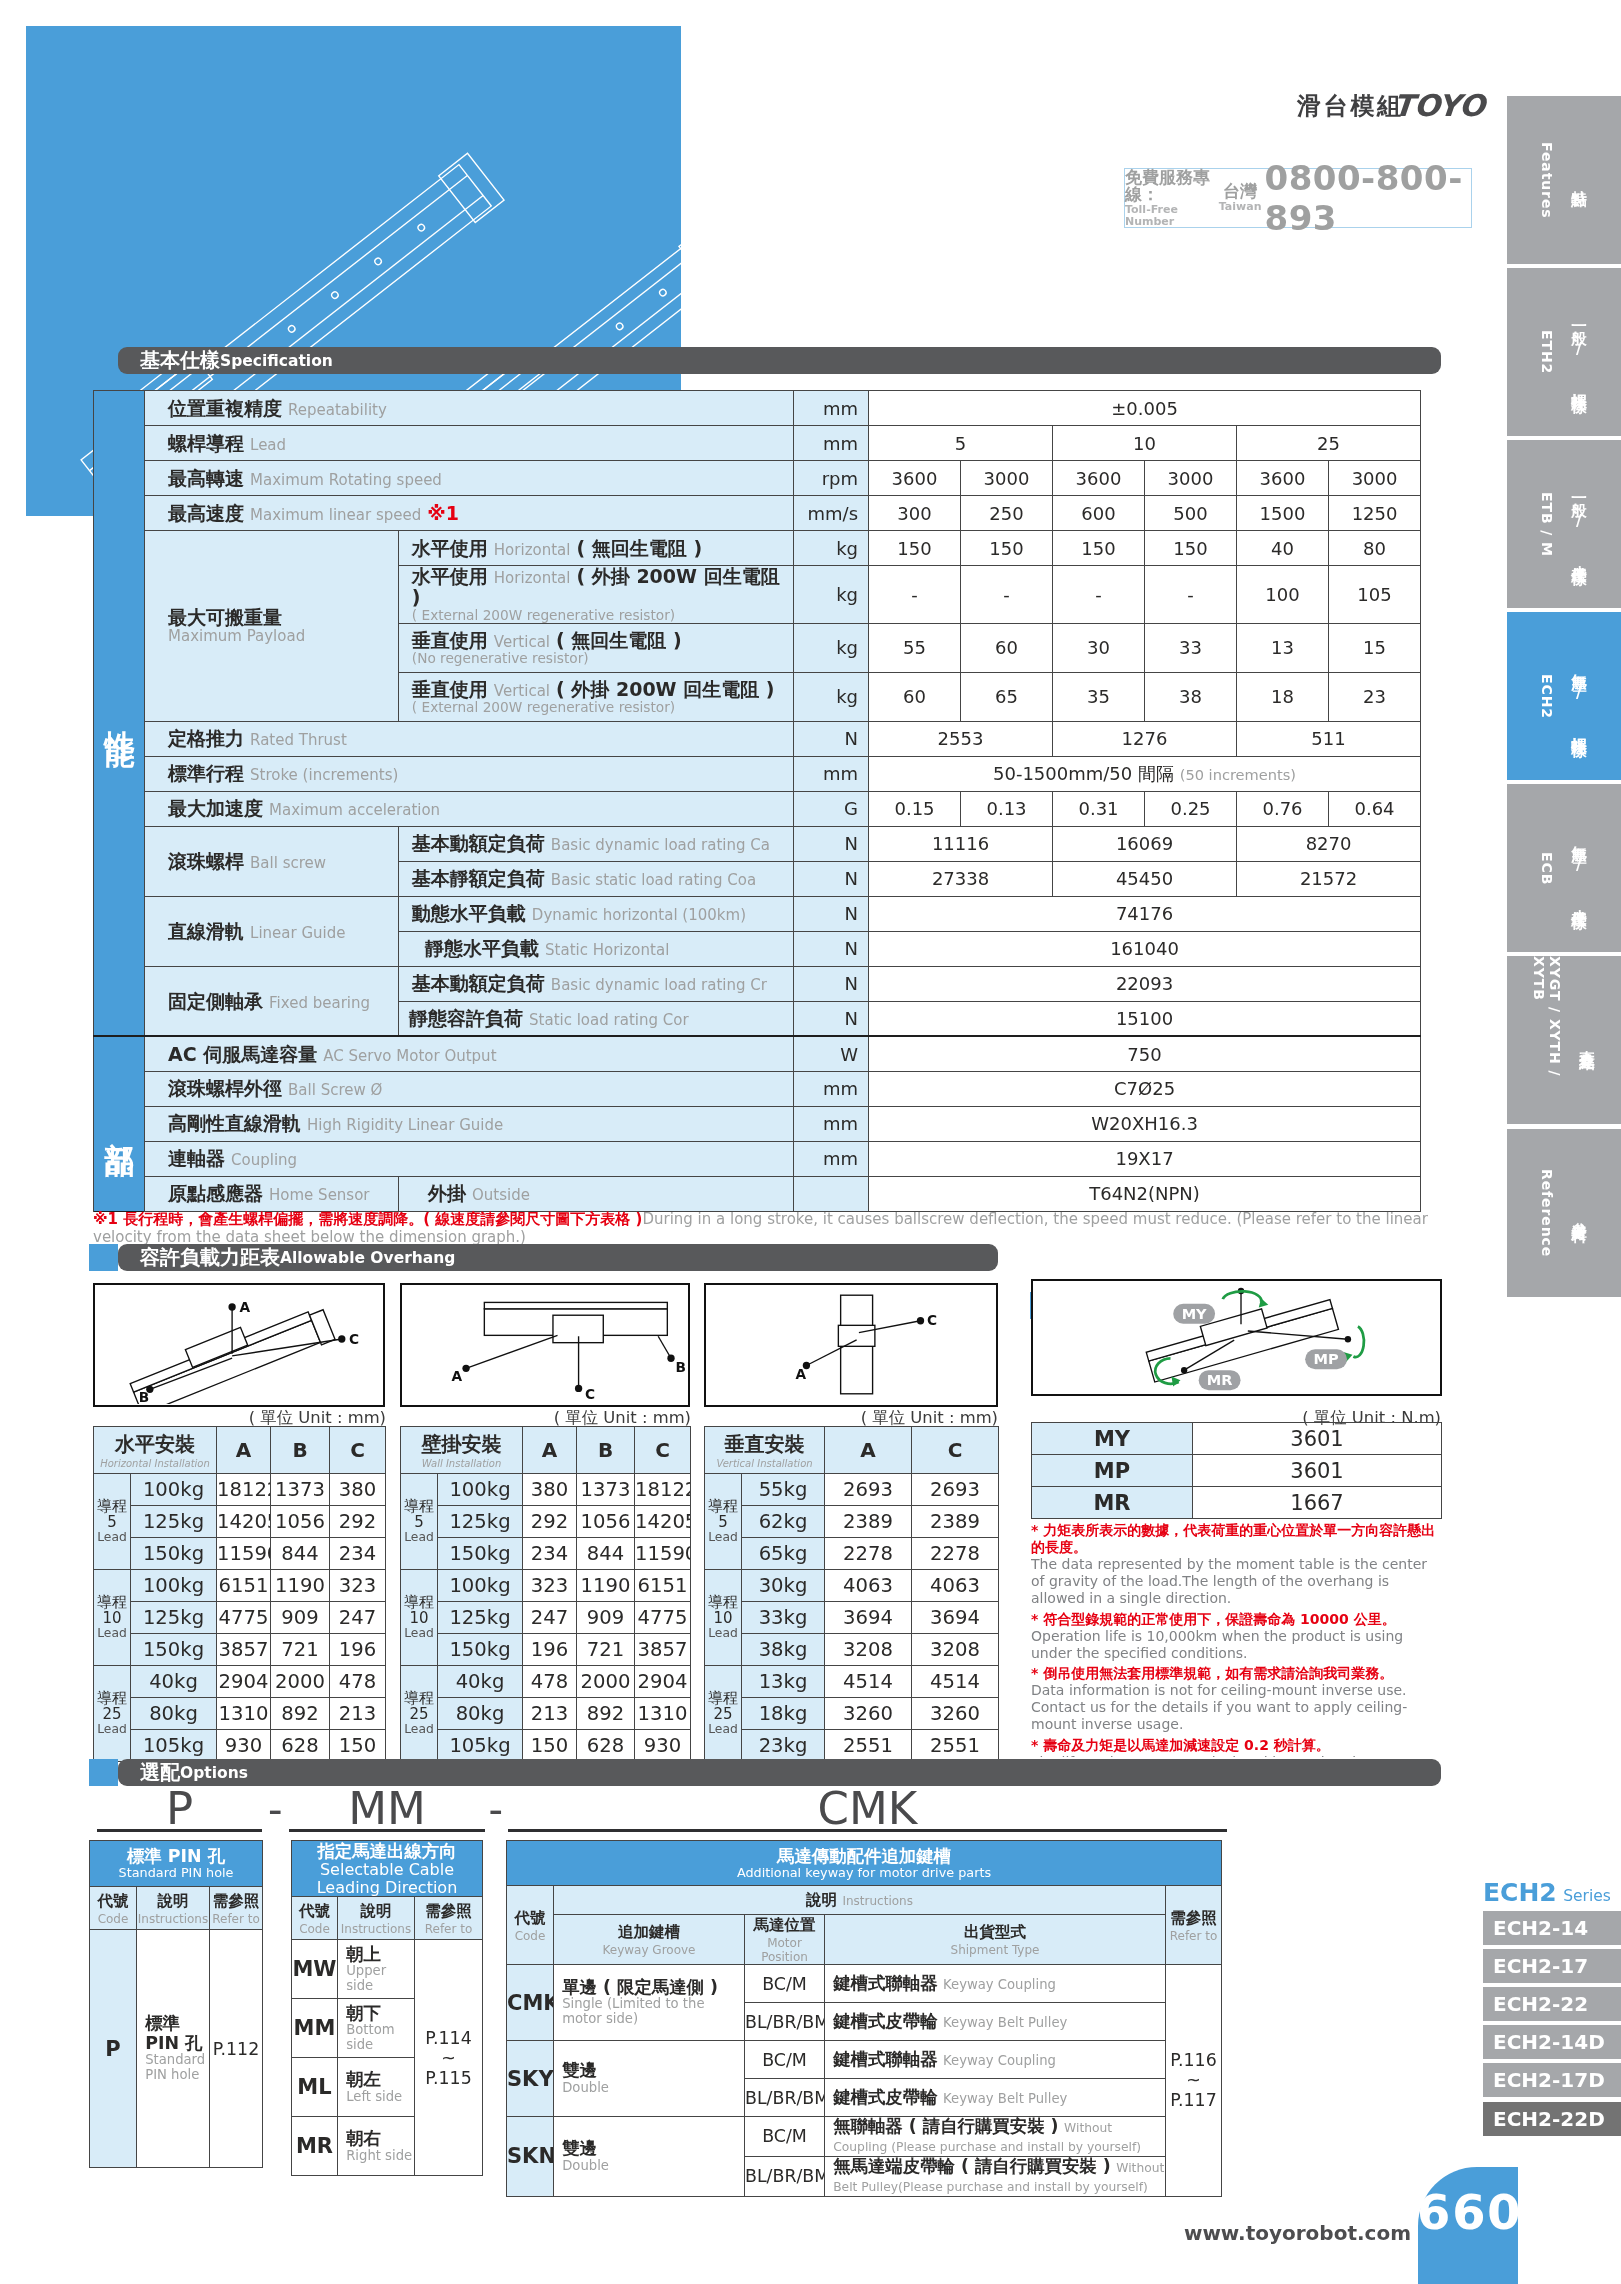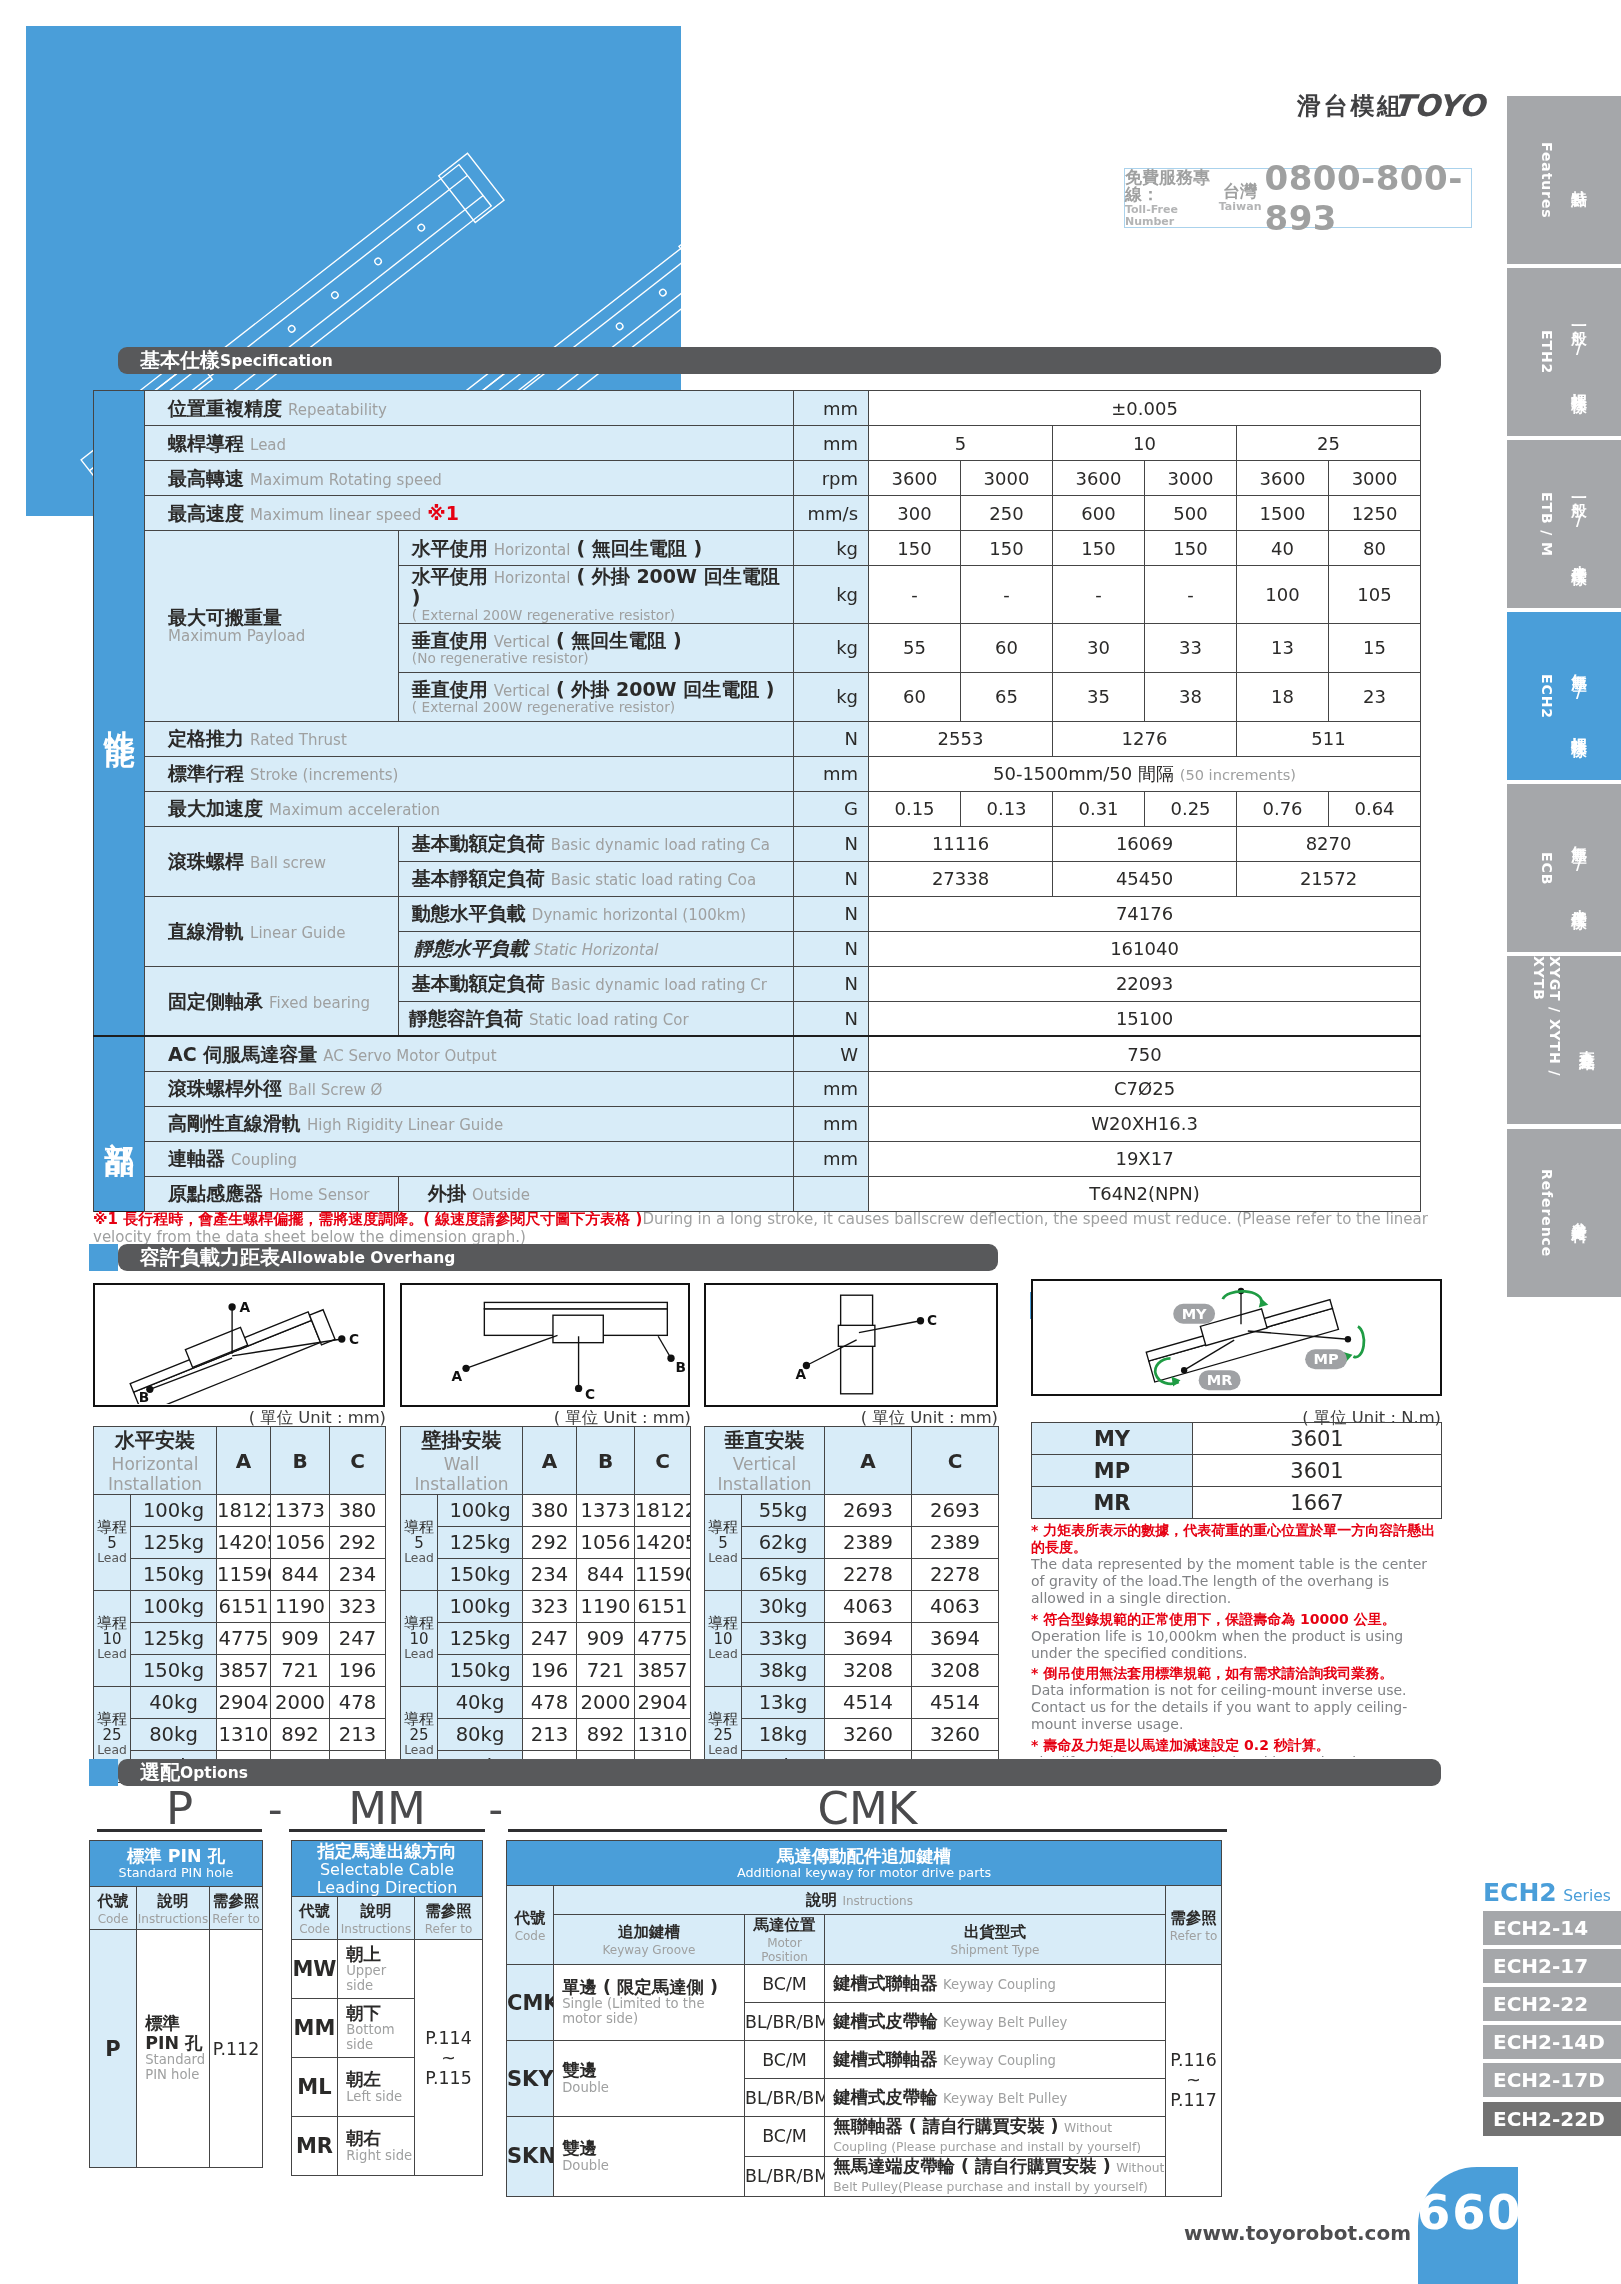--- a/index.html
+++ b/index.html
@@ -57,21 +57,21 @@
 
   
   .foot{position:absolute;left:93px;top:1210px;width:1370px;font-size:15px;line-height:1.2;}
   .foot .eng{color:#9fa0a0;}
 
   
   .diag{position:absolute;background:#fff;border:2.7px solid #111;box-sizing:border-box;}
   .unitlbl{position:absolute;font-size:16.4px;color:#3a3a3a;text-align:right;}
   .ov{position:absolute;top:1426px;border:1.4px solid #222;}
   .ov th{background:#d8ecf8;height:46px;font-size:20px;color:#2b2a29;}
-  .ov th .eng{display:block;font-size:17px;font-weight:normal;}
+  .ov th .eng{display:block;font-size:10px;font-weight:normal;font-style:italic;}
   .ov td{height:31px;text-align:center;font-size:19.6px;background:#fff;}
   .ov .kg{background:#d8ecf8;}
   .ov .ov-lead{background:#d8ecf8;font-size:15px;line-height:1.05;}
   .ov .ld-en{font-size:12.3px;color:#555;}
 
   
   .mt{position:absolute;left:1031px;top:1422px;width:410px;border:1.4px solid #222;}
   .mt td{height:31px;font-size:21px;text-align:center;}
   .mt .mlbl{background:#d8ecf8;font-weight:bold;}
   .notes{position:absolute;left:1031px;top:1522px;width:413px;height:235px;overflow:hidden;}
@@ -347,21 +347,21 @@
       <td class="val" colspan="2">45450</td>
       <td class="val" colspan="2">21572</td>
     </tr>
     <tr class="r76">
       <td class="lbl" rowspan="2"><span class="cnb">直線滑軌</span> <span class="eng">Linear Guide</span></td>
       <td class="lbl" style="padding-left:12.8px;"><span class="cnb">動態水平負載</span> <span class="eng">Dynamic horizontal (100km)</span></td>
       <td class="unit">N</td>
       <td class="val" colspan="6">74176</td>
     </tr>
     <tr class="r76">
-      <td class="lbl" style="padding-left:15px;font-style:italic;"><span class="cnb">靜態水平負載</span> <span class="eng">Static Horizontal</span></td>
+      <td class="lbl" style="padding-left:26px;"><span class="cnb">靜態水平負載</span> <span class="eng">Static Horizontal</span></td>
       <td class="unit">N</td>
       <td class="val" colspan="6">161040</td>
     </tr>
     <tr class="r76">
       <td class="lbl" rowspan="2"><span class="cnb">固定側軸承</span> <span class="eng">Fixed bearing</span></td>
       <td class="lbl" style="padding-left:12.8px;"><span class="cnb">基本動額定負荷</span> <span class="eng">Basic dynamic load rating Cr</span></td>
       <td class="unit">N</td>
       <td class="val" colspan="6">22093</td>
     </tr>
     <tr class="r76">

